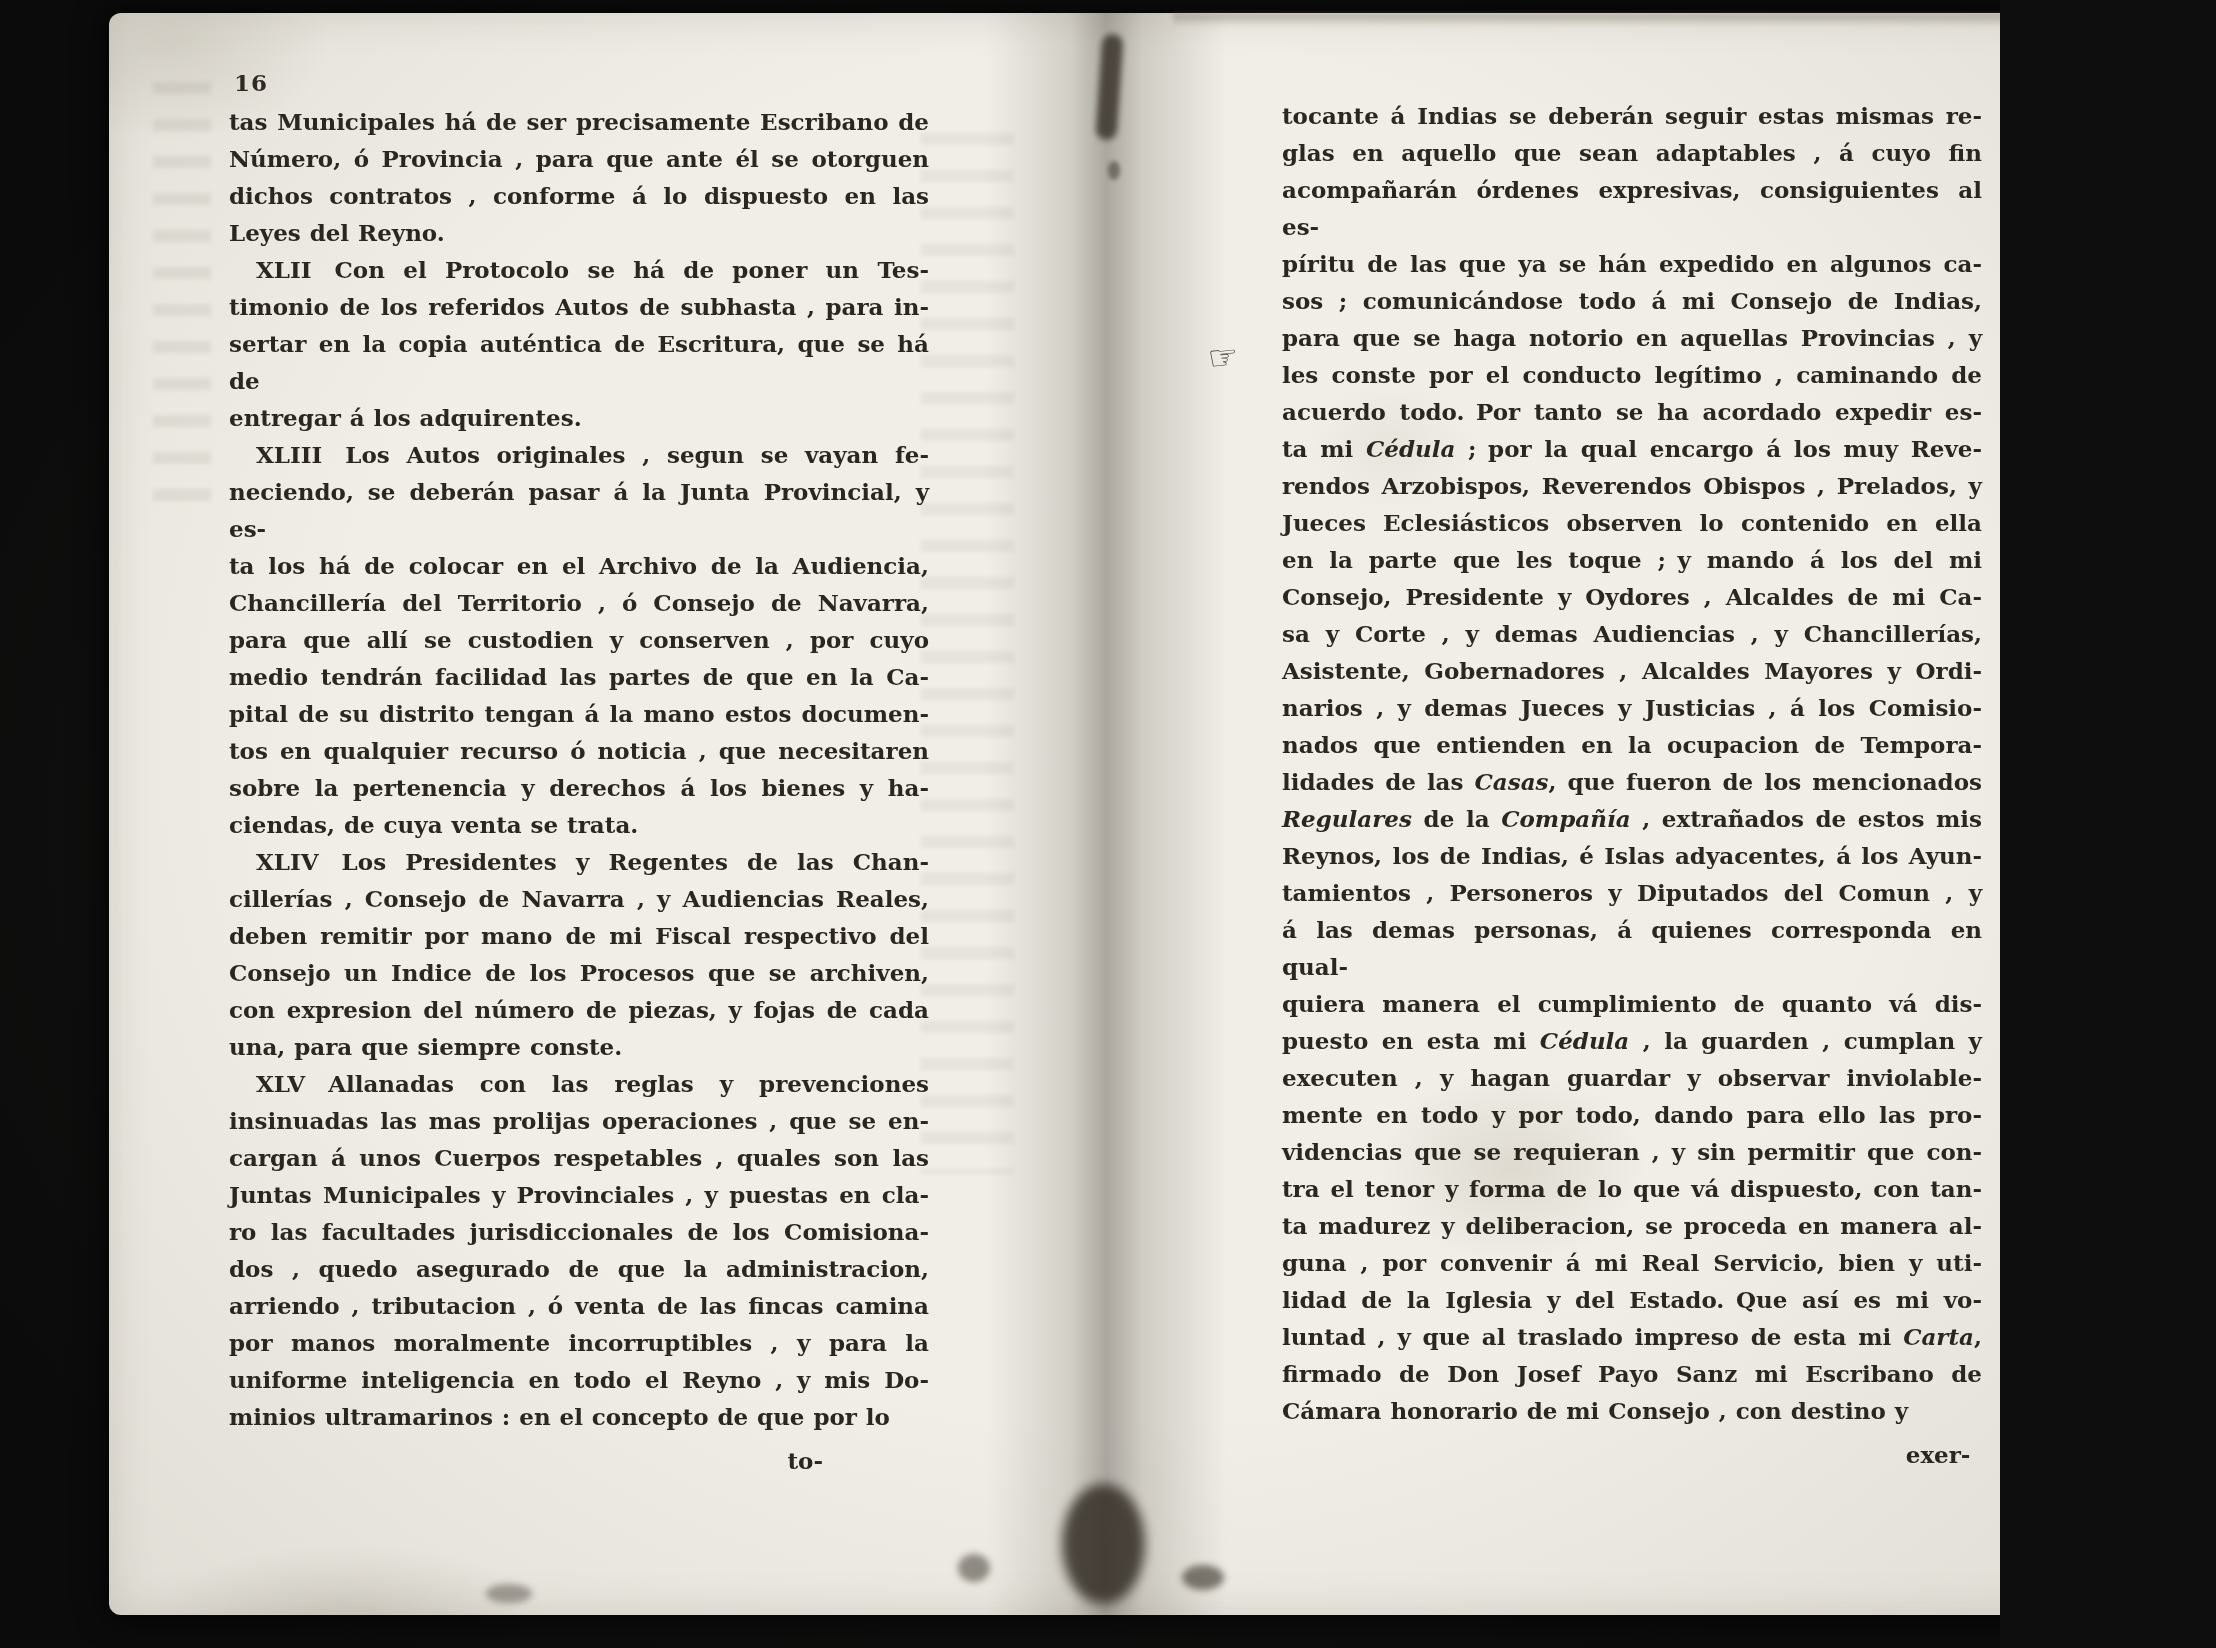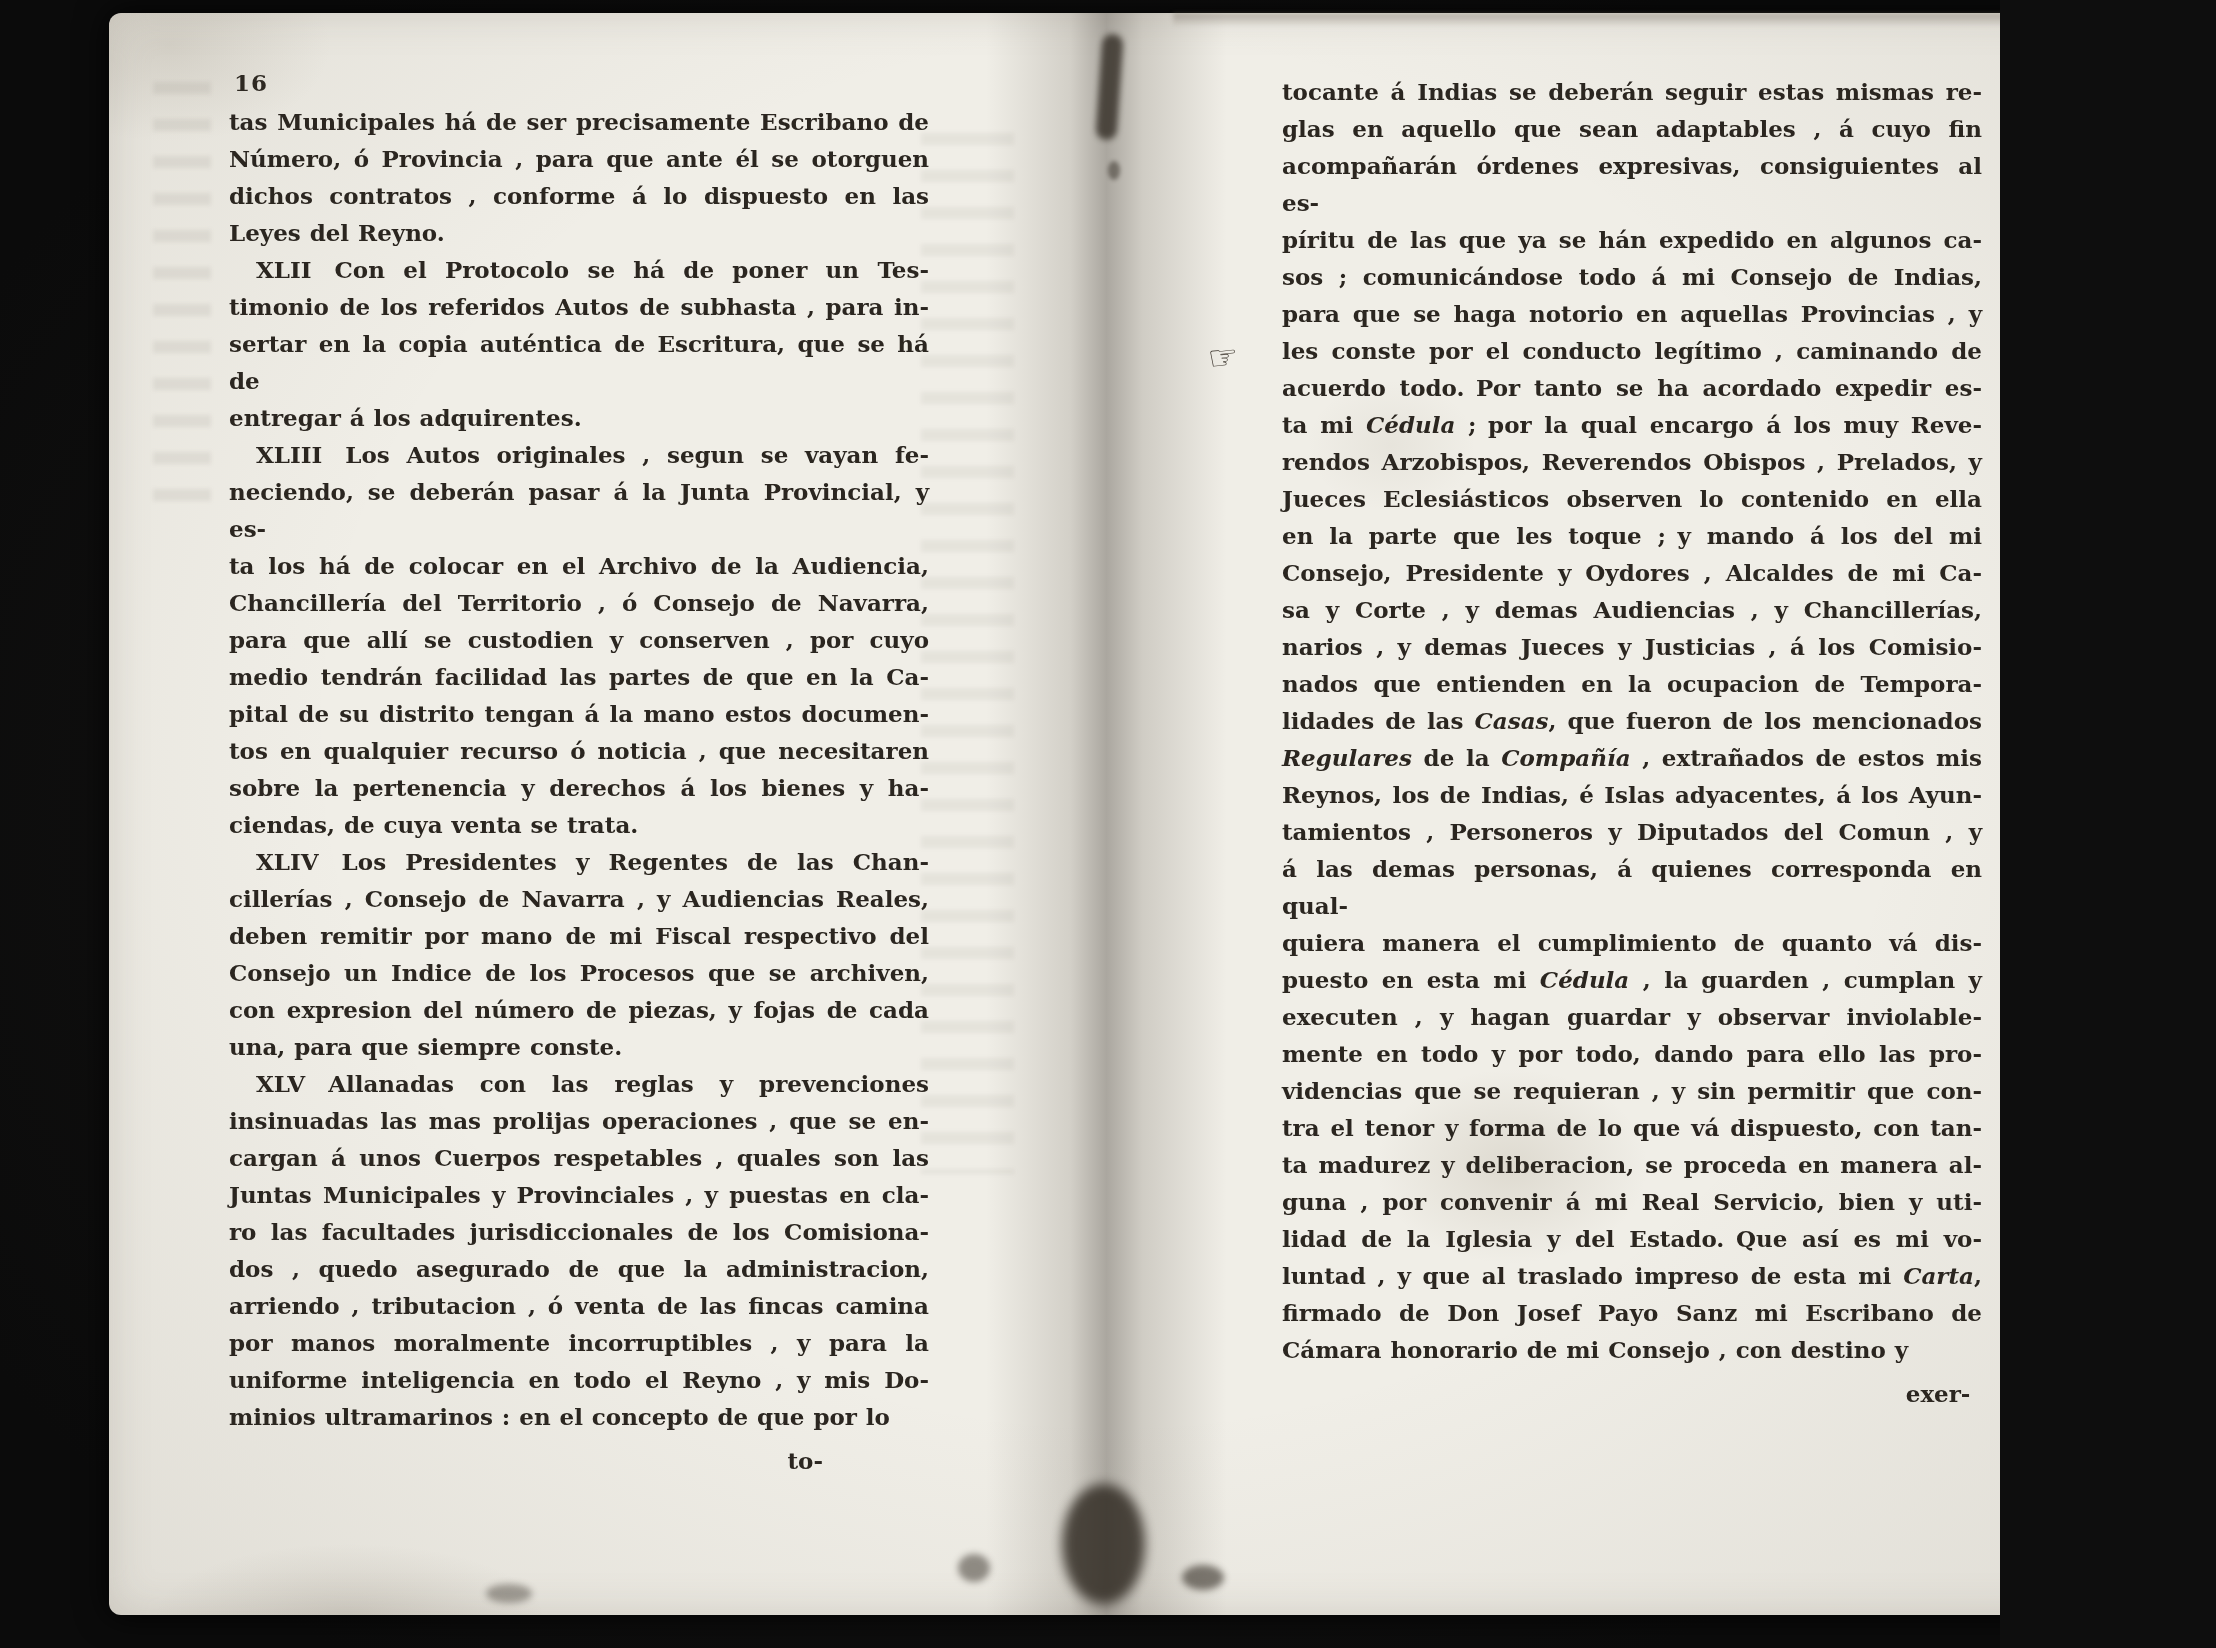--- a/index.html
+++ b/index.html
@@ -96,21 +96,21 @@
   .pagenum.right { left: 1964px; top: 43px;  }
   .textblock {
     position: absolute;
     width: 700px;
     font-size: 23px;
     line-height: 37px;
     color: #2b2620;
     word-spacing: 0.9px;
   }
   .textblock.left  { left: 120px;  top: 90px; }
-  .textblock.right { left: 1173px; top: 60px; }
+  .textblock.right { left: 1173px; top: 84px; }
   .paragraph { margin: 0; }
   .line {
     text-align: justify;
     text-align-last: justify;
   }
   .line.last { text-align-last: left; }
   .paragraph.indent .line:first-child { text-indent: 27px; }
   .catchword {
     text-align: right;
     margin-top: 6.5px;
@@ -217,20 +217,21 @@
             <div class="line"><span>sos ; comunicándose todo á mi Consejo de Indias,</span></div>
             <div class="line"><span>para que se haga notorio en aquellas Provincias , y</span></div>
             <div class="line"><span>les conste por el conducto legítimo , caminando de</span></div>
             <div class="line"><span>acuerdo todo. Por tanto se ha acordado expedir es-</span></div>
             <div class="line"><span>ta mi </span><i>Cédula</i><span> ; por la qual encargo á los muy Reve-</span></div>
             <div class="line"><span>rendos Arzobispos, Reverendos Obispos , Prelados, y</span></div>
             <div class="line"><span>Jueces Eclesiásticos observen lo contenido en ella</span></div>
             <div class="line"><span>en la parte que les toque ; y mando á los del mi</span></div>
             <div class="line"><span>Consejo, Presidente y Oydores , Alcaldes de mi Ca-</span></div>
             <div class="line"><span>sa y Corte , y demas Audiencias , y Chancillerías,</span></div>
+            <div class="line"><span>Asistente, Gobernadores , Alcaldes Mayores y Ordi-</span></div>
             <div class="line"><span>narios , y demas Jueces y Justicias , á los Comisio-</span></div>
             <div class="line"><span>nados que entienden en la ocupacion de Tempora-</span></div>
             <div class="line"><span>lidades de las </span><i>Casas</i><span>, que fueron de los mencionados</span></div>
             <div class="line"><i>Regulares</i><span> de la </span><i>Compañía</i><span> , extrañados de estos mis</span></div>
             <div class="line"><span>Reynos, los de Indias, é Islas adyacentes, á los Ayun-</span></div>
             <div class="line"><span>tamientos , Personeros y Diputados del Comun , y</span></div>
             <div class="line"><span>á las demas personas, á quienes corresponda en qual-</span></div>
             <div class="line"><span>quiera manera el cumplimiento de quanto vá dis-</span></div>
             <div class="line"><span>puesto en esta mi </span><i>Cédula</i><span> , la guarden , cumplan y</span></div>
             <div class="line"><span>executen , y hagan guardar y observar inviolable-</span></div>

